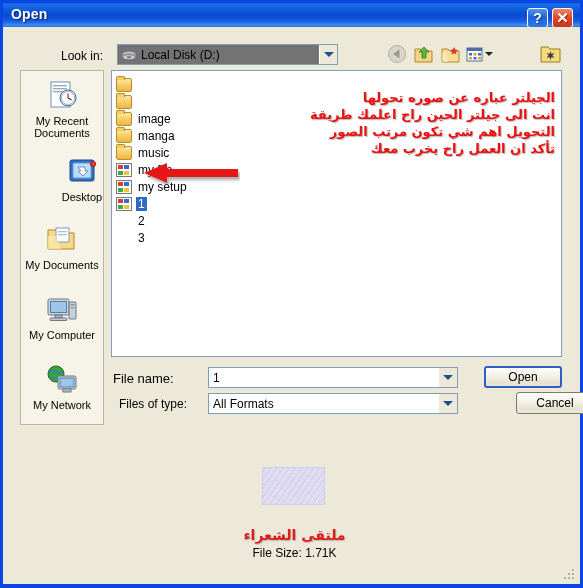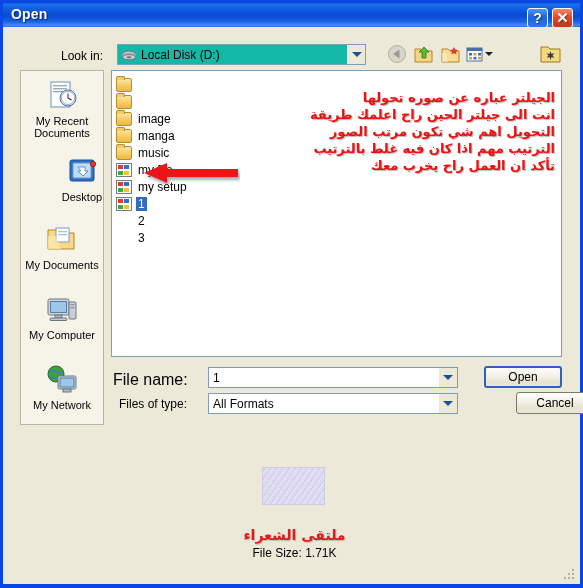--- a/index.html
+++ b/index.html
@@ -73,22 +73,22 @@
   
   #lookin-label {
     position: absolute;
     left: 58px; top: 49px;
     font-size: 12px;
     color: #000;
   }
   #lookin-combo {
     position: absolute;
     left: 114px; top: 44px;
-    width: 249px; height: 21px;
-    background: #14b8a6;
+    width: 221px; height: 21px;
+    background: #737373;
     border: 1px solid #7f9db9;
   }
   #lookin-drive-icon {
     position: absolute;
     left: 3px; top: 4px;
     width: 16px; height: 13px;
   }
   #lookin-text {
     position: absolute;
     left: 23px; top: 3px;
@@ -252,21 +252,21 @@
     line-height: 17px;
     text-shadow: 1px 1px 1px rgba(120,120,120,0.55);
     pointer-events: none;
   }
   #arabic-note div { white-space: nowrap; }
 
   
   #lbl-filename {
     position: absolute;
     left: 110px; top: 371px;
-    font-size: 16px; color: #000;
+    font-size: 13px; color: #000;
   }
   #lbl-filetype {
     position: absolute;
     left: 116px; top: 397px;
     font-size: 12px; color: #000;
   }
   .combo {
     position: absolute;
     left: 205px;
     width: 250px; height: 21px;
@@ -550,21 +550,20 @@
       </defs>
       <g filter="url(#ashadow)">
         <path d="M0 11 L23 1 L23 7 L94 7 L94 15 L23 15 L23 21 Z" fill="#e81414"></path>
       </g>
     </svg>
 
     <div id="arabic-note" style="top:18px; right:6px;">
       <div>الجيلتر عباره عن صوره تحولها</div>
       <div>انت الى جيلتر الحين راح اعلمك طريقة</div>
       <div>التحويل اهم شي تكون مرتب الصور</div>
-      <div>الترتيب مهم اذا كان فيه غلط بالترتيب</div>
       <div>تأكد ان العمل راح يخرب معك</div>
     </div>
   </div>
 
   <span id="lbl-filename">File name:</span>
   <div class="combo" id="combo-filename">
     <span class="cval">1</span>
     <div class="carrow"></div>
   </div>
 

